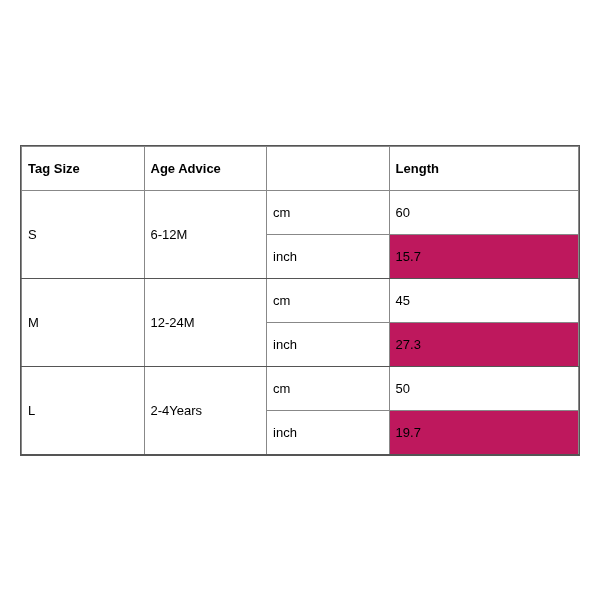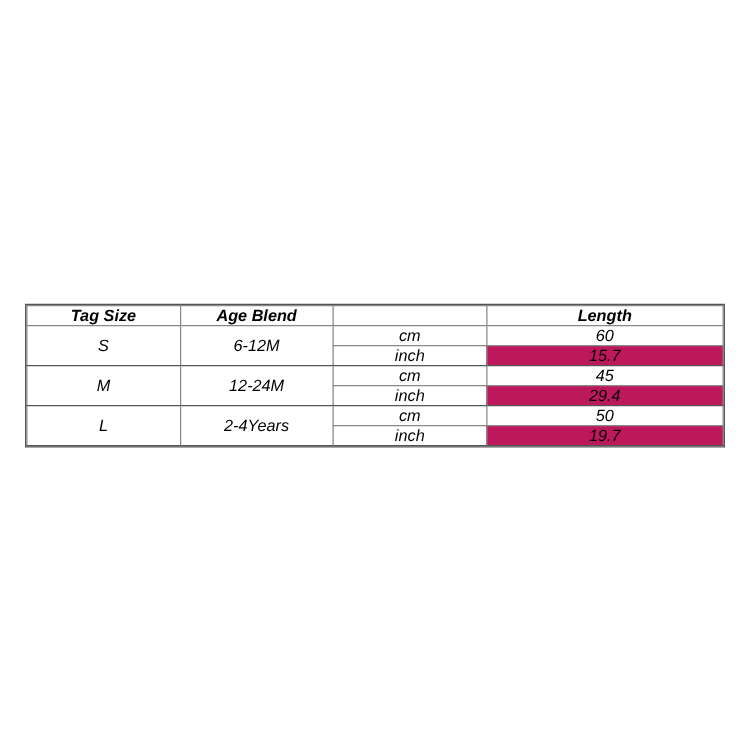--- a/index.html
+++ b/index.html
@@ -32,24 +32,22 @@
     }
 
     table {
       width: 100%;
       border-collapse: collapse;
       font-size: 13px;
     }
 
     td {
       border: 1px solid #888;
-      text-align: center;
       vertical-align: middle;
-      padding: 0 6px;
-      font-style: italic;
+      padding: 14px 6px;
     }
 
     .header-row td {
       font-weight: bold;
       border: 1px solid #888;
     }
 
     .tag-size-cell {
       width: 22%;
       border: 1px solid #888;
@@ -75,21 +73,21 @@
     }
   </style>
 </head>
 <body>
 
 <div class="container">
   <table>
     <thead>
       <tr class="header-row">
         <td class="tag-size-cell">Tag Size</td>
-        <td class="age-advice-cell">Age Blend</td>
+        <td class="age-advice-cell">Age Advice</td>
         <td class="unit-cell"></td>
         <td class="value-cell">Length</td>
       </tr>
     </thead>
     <tbody id="table-body">
     <tr>
           <td rowspan="2" style="border-bottom: 1.5px solid rgb(85, 85, 85);">S</td>
           <td rowspan="2" style="border-bottom: 1.5px solid rgb(85, 85, 85);">6-12M</td>
           <td>cm</td>
           <td>60</td>
@@ -99,21 +97,21 @@
           <td class="shaded" style="border-bottom: 1.5px solid rgb(85, 85, 85);">15.7</td>
         </tr>
         <tr>
           <td rowspan="2" style="border-bottom: 1.5px solid rgb(85, 85, 85);">M</td>
           <td rowspan="2" style="border-bottom: 1.5px solid rgb(85, 85, 85);">12-24M</td>
           <td>cm</td>
           <td>45</td>
         </tr>
         <tr>
           <td style="border-bottom: 1.5px solid rgb(85, 85, 85);">inch</td>
-          <td class="shaded" style="border-bottom: 1.5px solid rgb(85, 85, 85);">29.4</td>
+          <td class="shaded" style="border-bottom: 1.5px solid rgb(85, 85, 85);">27.3</td>
         </tr>
         <tr>
           <td rowspan="2" style="border-bottom: 1.5px solid rgb(85, 85, 85);">L</td>
           <td rowspan="2" style="border-bottom: 1.5px solid rgb(85, 85, 85);">2-4Years</td>
           <td>cm</td>
           <td>50</td>
         </tr>
         <tr>
           <td style="border-bottom: 1.5px solid rgb(85, 85, 85);">inch</td>
           <td class="shaded" style="border-bottom: 1.5px solid rgb(85, 85, 85);">19.7</td>

